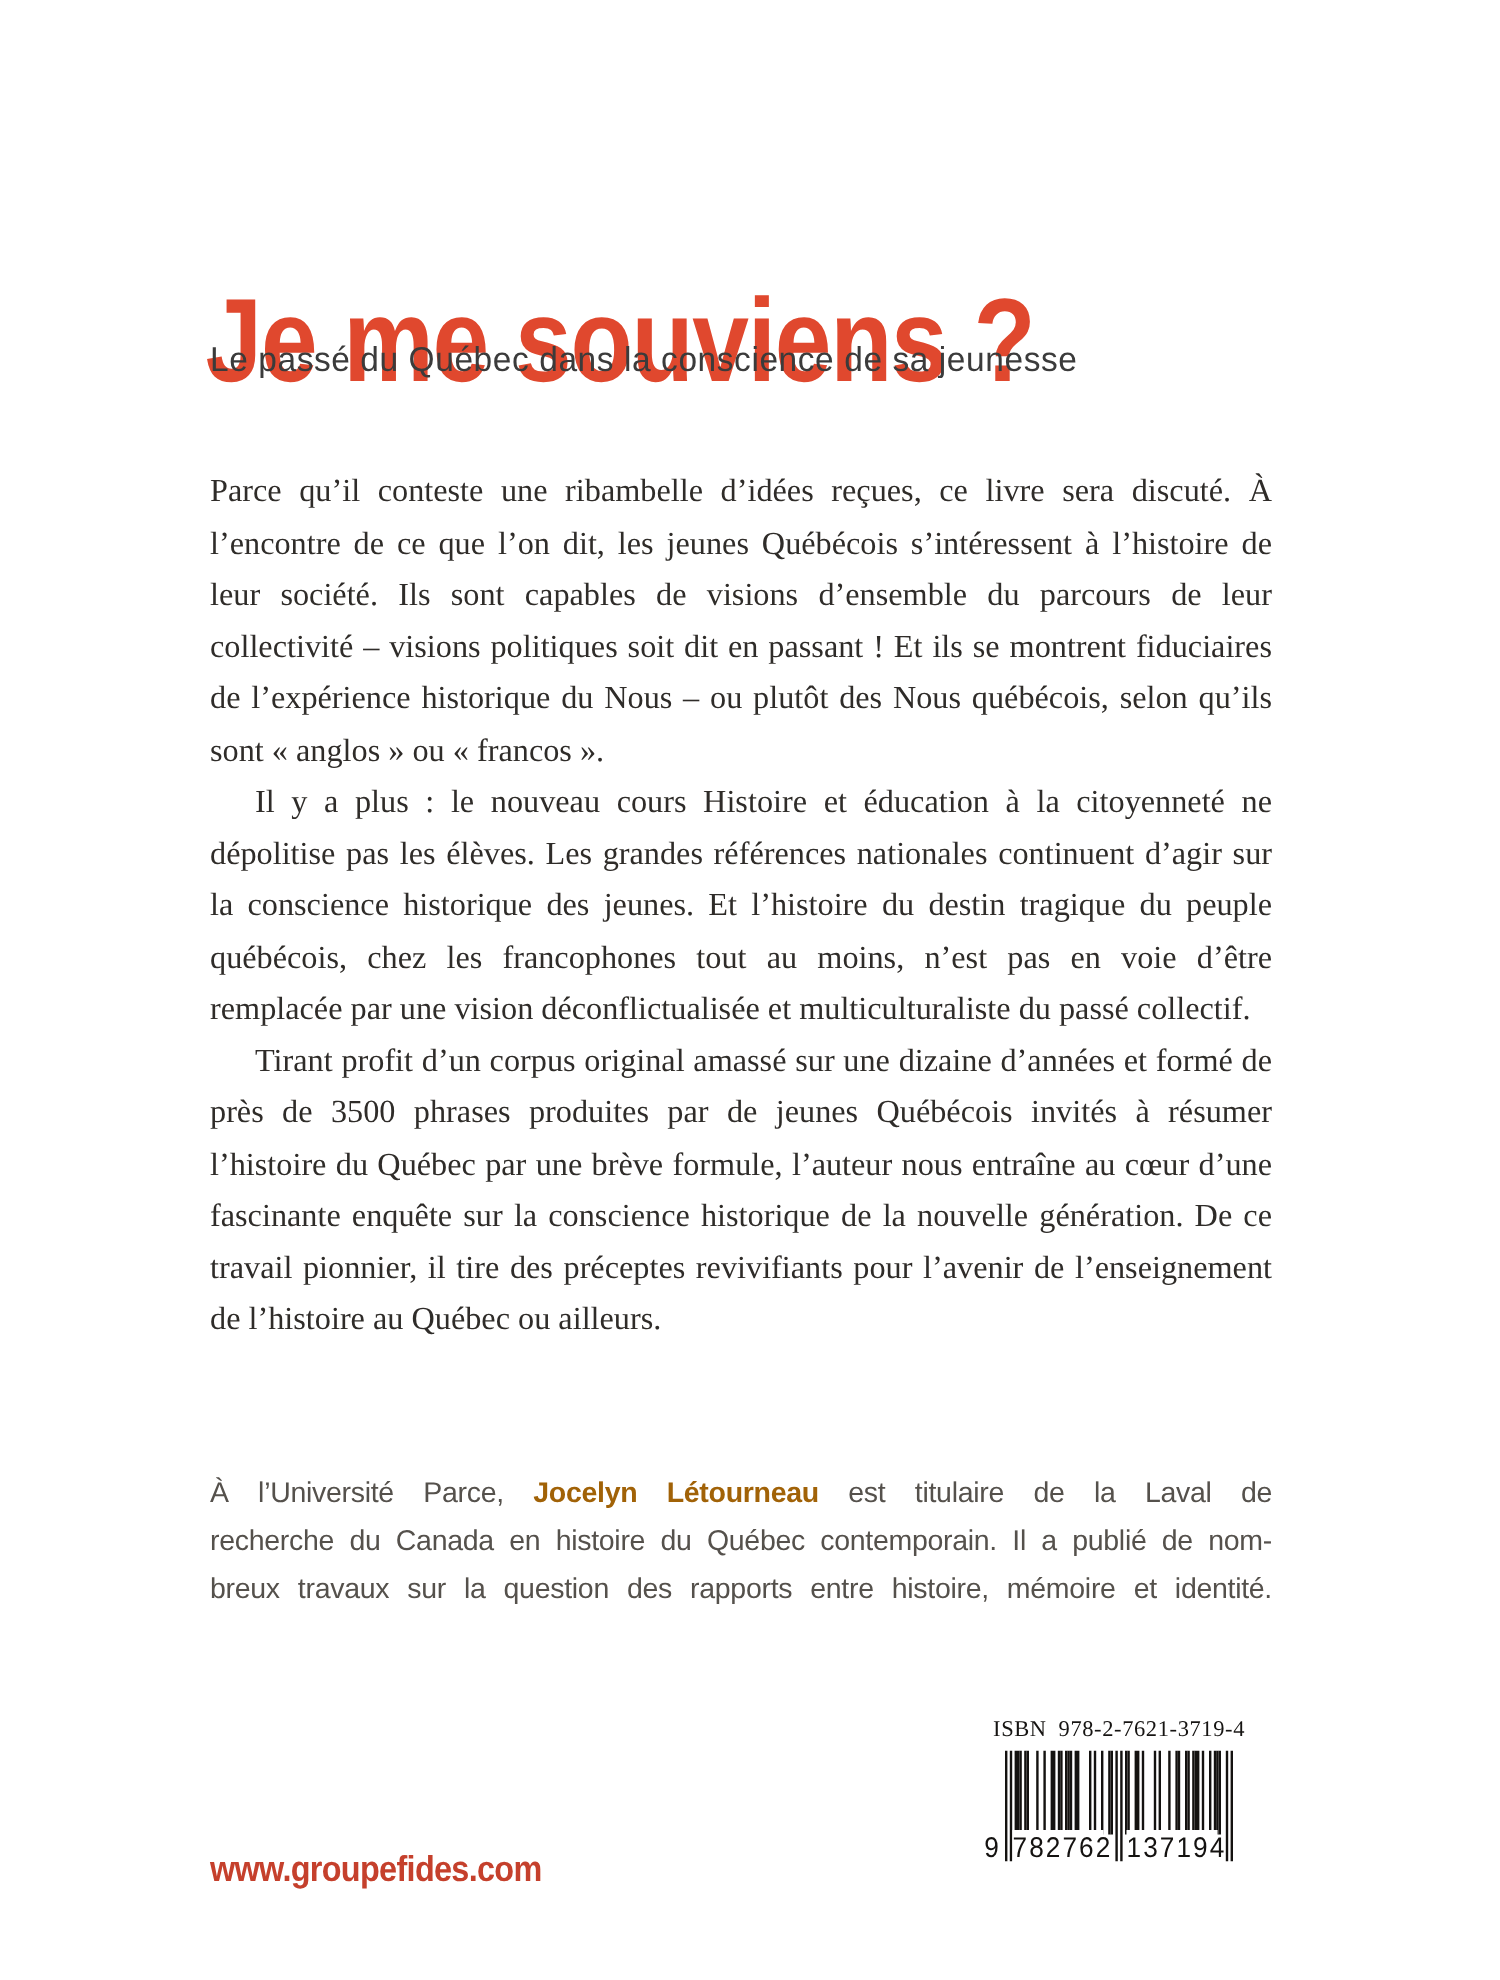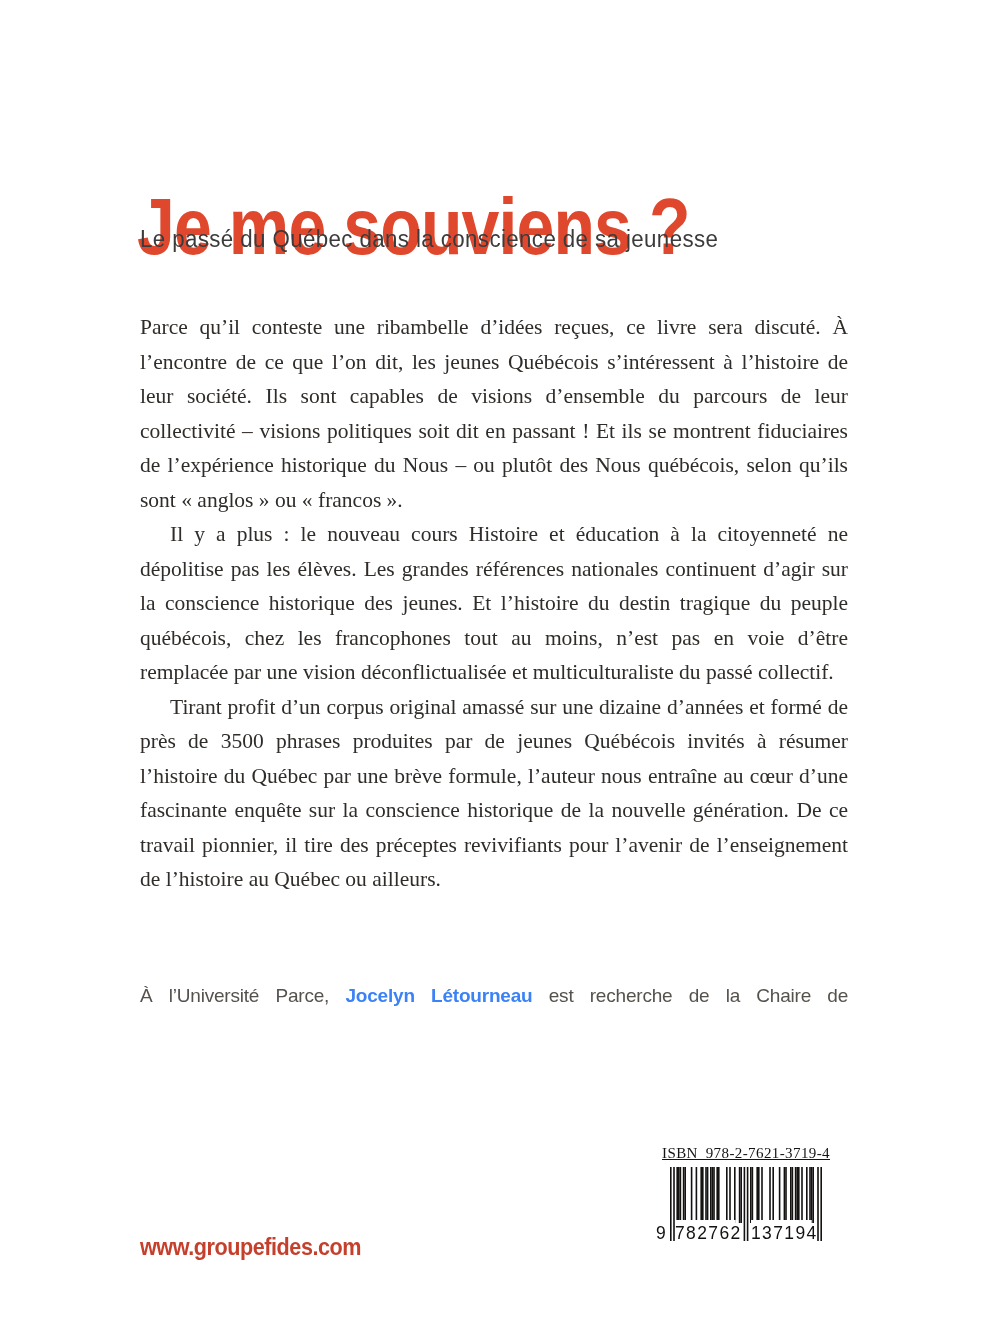--- a/index.html
+++ b/index.html
@@ -45,21 +45,21 @@
     font-family:"Liberation Sans",sans-serif;
     font-size:19px;line-height:32px;
     letter-spacing:-0.2px;
     color:#55514c;
   }
   .bio .bio-line{
     text-align:justify;
     text-align-last:justify;
   }
   .bio strong{
-    color:#3b82f6;
+    color:#a16207;
     font-weight:bold;
   }
   .website{
     position:absolute;left:140px;top:1234px;
     font-family:"Liberation Sans",sans-serif;
     font-weight:bold;
     font-size:24px;line-height:26px;
     letter-spacing:-0.5px;
     color:#c5402c;
     text-decoration:none;
@@ -71,21 +71,20 @@
     position:absolute;left:662px;top:1144px;width:168px;
   }
   .isbn-label{
     font-family:"Liberation Serif","DejaVu Serif",serif;
     font-size:15px;line-height:18px;
     letter-spacing:0.4px;
     color:#161412;
     text-align:right;
     margin:0 0 5px 0;
     white-space:nowrap;
-    text-decoration:underline;
   }
   .barcode{
     position:relative;
     width:152px;height:78px;
     margin:0 auto;
     background:#ffffff;
   }
   .barcode svg{position:absolute;left:0;top:0;}
   .barcode-digits span{
     position:absolute;top:53px;height:25px;
@@ -111,21 +110,23 @@
 
   <div class="subtitle">Le passé du Québec dans la conscience de sa jeunesse</div>
 
   <div class="body-text">
     <p>Parce qu’il conteste une ribambelle d’idées reçues, ce livre sera discuté. À l’encontre de ce que l’on dit, les jeunes Québécois s’intéressent à l’histoire de leur société. Ils sont capables de visions d’ensemble du parcours de leur collectivité – visions politiques soit dit en passant&nbsp;! Et ils se montrent fiduciaires de l’expérience historique du Nous – ou plutôt des Nous québécois, selon qu’ils sont «&nbsp;anglos&nbsp;» ou «&nbsp;francos&nbsp;».</p>
     <p class="indent">Il y a plus&nbsp;: le nouveau cours Histoire et éducation à la citoyenneté ne dépolitise pas les élèves. Les grandes références nationales continuent d’agir sur la conscience historique des jeunes. Et l’histoire du destin tragique du peuple québécois, chez les francophones tout au moins, n’est pas en voie d’être remplacée par une vision déconflictualisée et multiculturaliste du passé collectif.</p>
     <p class="indent">Tirant profit d’un corpus original amassé sur une dizaine d’années et formé de près de 3500 phrases produites par de jeunes Québécois invités à résumer l’histoire du Québec par une brève formule, l’auteur nous entraîne au cœur d’une fascinante enquête sur la conscience historique de la nouvelle génération. De ce travail pionnier, il tire des préceptes revivifiants pour l’avenir de l’enseignement de l’histoire au Québec ou ailleurs.</p>
   </div>
 
   <div class="bio">
-    <div class="bio-line"><span>À l’Université Parce, </span><strong>Jocelyn Létourneau</strong><span> est recherche de la Chaire de</span></div>
+    <div class="bio-line"><span>À l’Université Parce, </span><strong>Jocelyn Létourneau</strong><span> est titulaire de la Laval de</span></div>
+    <div class="bio-line">recherche du Canada en histoire du Québec contemporain. Il a publié de nom-</div>
+    <div class="bio-line">breux travaux sur la question des rapports entre histoire, mémoire et identité.</div>
   </div>
 
   <div class="isbn-block">
     <p class="isbn-label">ISBN 978-2-7621-3719-4</p>
     <div class="barcode">
       <svg id="barcode-svg" width="152" height="74">
           <rect x="0.00" y="0" width="1.6" height="74" fill="#141210"></rect>
           <rect x="3.20" y="0" width="1.6" height="74" fill="#141210"></rect>
           <rect x="6.40" y="0" width="1.6" height="56" fill="#141210"></rect>
           <rect x="8.00" y="0" width="1.6" height="56" fill="#141210"></rect>

